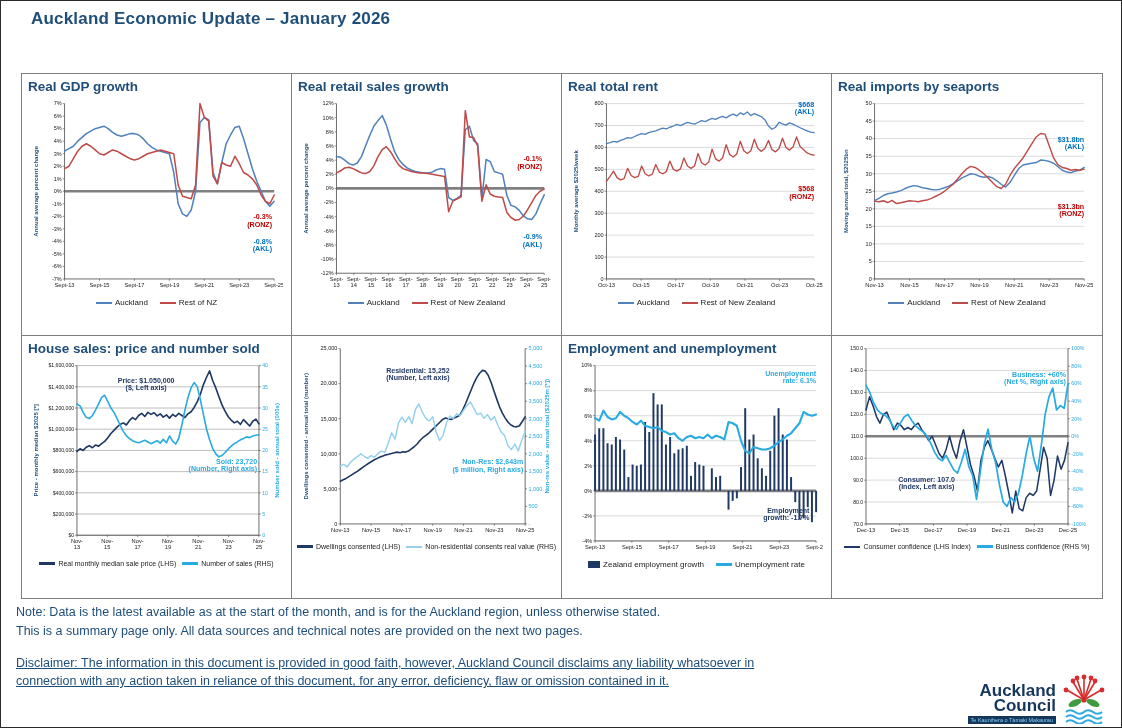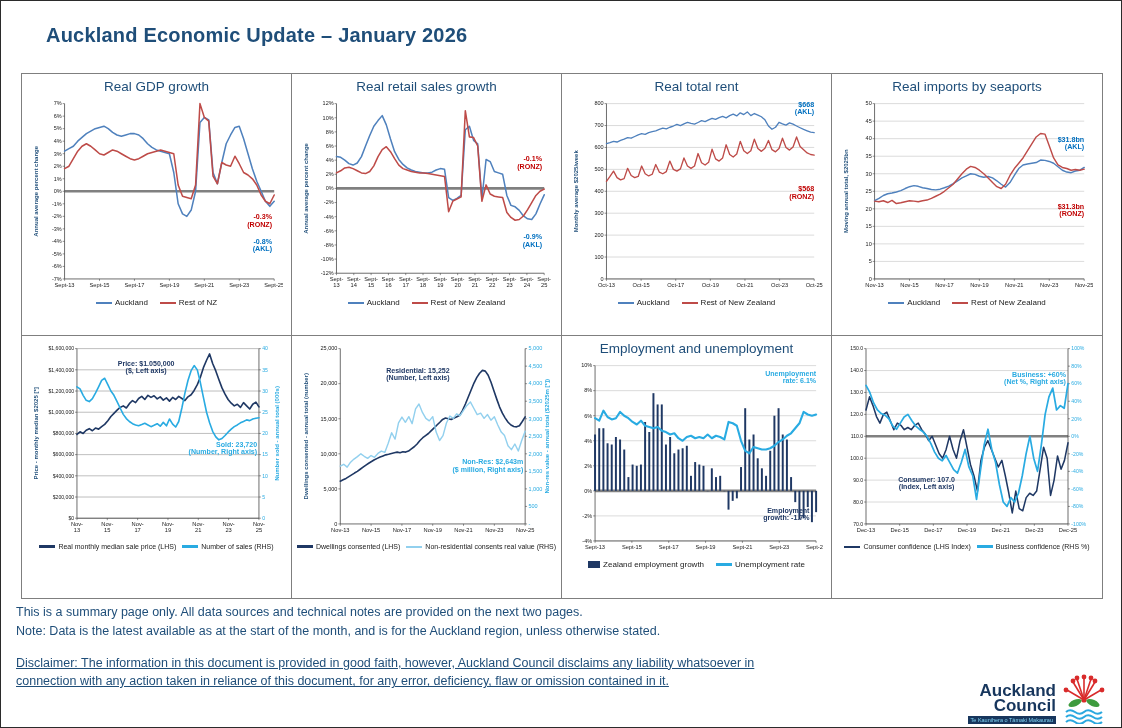--- a/index.html
+++ b/index.html
@@ -2,32 +2,32 @@
 <html><head>
 <meta charset="utf-8">
 <style>
   * { box-sizing: border-box; }
   html,body { margin:0; padding:0; background:#e8e8e8; }
   .page {
     position:relative; width:1122px; height:728px; background:#fff;
     border:1px solid #2b2b2b; font-family:"Liberation Sans", sans-serif; overflow:hidden;
   }
   h1.title {
-    position:absolute; left:30px; top:8px; margin:15px;
-    font-size:20px; font-weight:bold; color:#1F4E79; letter-spacing:0.2px;
+    position:absolute; left:30px; top:8px; margin:0;
+    font-size:17px; font-weight:bold; color:#1F4E79; letter-spacing:0.2px;
   }
   .grid {
     position:absolute; left:20px; top:72px; width:1082px; height:526px;
     display:grid; grid-template-columns:repeat(4,1fr); grid-template-rows:1fr 1fr;
     border:1px solid #7f7f7f; background:#fff;
   }
   .panel { border-right:1px solid #7f7f7f; border-bottom:1px solid #7f7f7f; padding:5px 6px 2px 6px; overflow:hidden; }
   .panel:nth-child(4n) { border-right:none; }
   .panel:nth-child(n+5) { border-bottom:none; }
-  .panel h2 { margin:0 0 2px 0; font-size:13.5px; font-weight:normal; color:#1F4E79;text-align:center; }
+  .panel h2 { margin:0 0 2px 0; font-size:13.5px; font-weight:bold; color:#1F4E79; }
   svg.chart { display:block; width:252px; height:202px; margin:0 auto; }
   svg text { font-family:"Liberation Sans", sans-serif; }
   .legend { display:flex; justify-content:center; align-items:center; gap:12px; font-size:8px; color:#1a1a1a; margin-top:0px; }
   .legend.sm { gap:6px; font-size:7px; }
   .key { display:flex; align-items:center; gap:3px; white-space:nowrap; }
   .key i { display:inline-block; }
   .notes { position:absolute; left:15px; top:602px; width:800px; color:#1F4E79; font-size:12.5px; line-height:1.5; }
   .notes p { margin:0; }
   .notes p.disclaimer { margin-top:13px;text-decoration:underline; }
   .logo { position:absolute; right:14px; bottom:3px; display:flex; align-items:flex-end; gap:5px; }
@@ -331,20 +331,21 @@
             <i style="width: 16px; height: 2px; background: rgb(79, 129, 189);"></i>
             <span>Auckland</span>
           </span>
           <span class="key">
             <i style="width: 16px; height: 2px; background: rgb(190, 75, 72);"></i>
             <span>Rest of New Zealand</span>
           </span>
         </div>
     </div>
     <div class="panel">
+      <h2>House sales: price and number sold</h2>
       <svg class="chart" viewBox="0 0 262 212">
           <line x1="47" x2="238" y1="8" y2="8" stroke="#8c8c8c" stroke-width="0.6"></line>
           <line x1="45" x2="47" y1="8" y2="8" stroke="#404040" stroke-width="0.6"></line>
           <text x="44" y="9.9" font-size="5.4" text-anchor="end" fill="#1a1a1a">$1,600,000</text>
           <line x1="47" x2="238" y1="30.25" y2="30.25" stroke="#8c8c8c" stroke-width="0.6"></line>
           <line x1="45" x2="47" y1="30.25" y2="30.25" stroke="#404040" stroke-width="0.6"></line>
           <text x="44" y="32.15" font-size="5.4" text-anchor="end" fill="#1a1a1a">$1,400,000</text>
           <line x1="47" x2="238" y1="52.5" y2="52.5" stroke="#8c8c8c" stroke-width="0.6"></line>
           <line x1="45" x2="47" y1="52.5" y2="52.5" stroke="#404040" stroke-width="0.6"></line>
           <text x="44" y="54.4" font-size="5.4" text-anchor="end" fill="#1a1a1a">$1,200,000</text>
@@ -699,22 +700,22 @@
           </span>
           <span class="key">
             <i style="width: 16px; height: 3px; background: rgb(41, 171, 226);"></i>
             <span>Business confidence (RHS %)</span>
           </span>
         </div>
     </div>
   </div>
 
   <div class="notes">
+    <p>Note: Data is the latest available as at the start of the month, and is for the Auckland region, unless otherwise stated.</p>
     <p>This is a summary page only. All data sources and technical notes are provided on the next two pages.</p>
-    <p>Note: Data is the latest available as at the start of the month, and is for the Auckland region, unless otherwise stated.</p>
     <p class="disclaimer">Disclaimer: The information in this document is provided in good faith, however, Auckland Council disclaims any liability whatsoever in connection with any action taken in reliance of this document, for any error, deficiency, flaw or omission contained in it.</p>
   </div>
 
   <div class="logo">
     <div class="logo-text">
       <div class="logo-name">Auckland</div>
       <div class="logo-name">Council</div>
       <div class="logo-strip">Te Kaunihera o Tāmaki Makaurau</div>
     </div>
     <svg width="46" height="54" viewBox="0 0 46 54">

